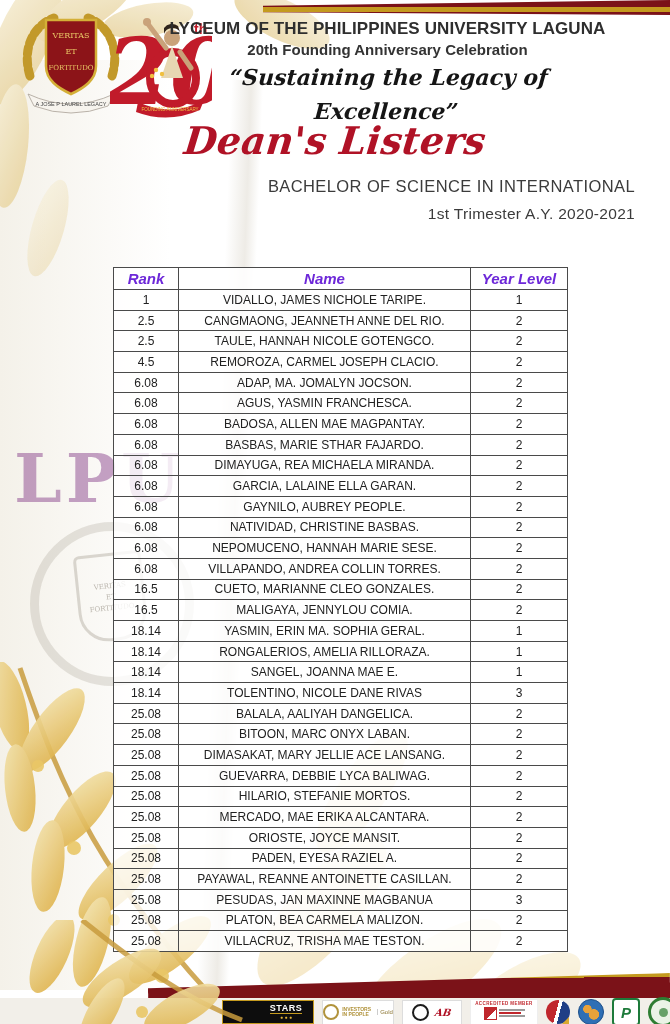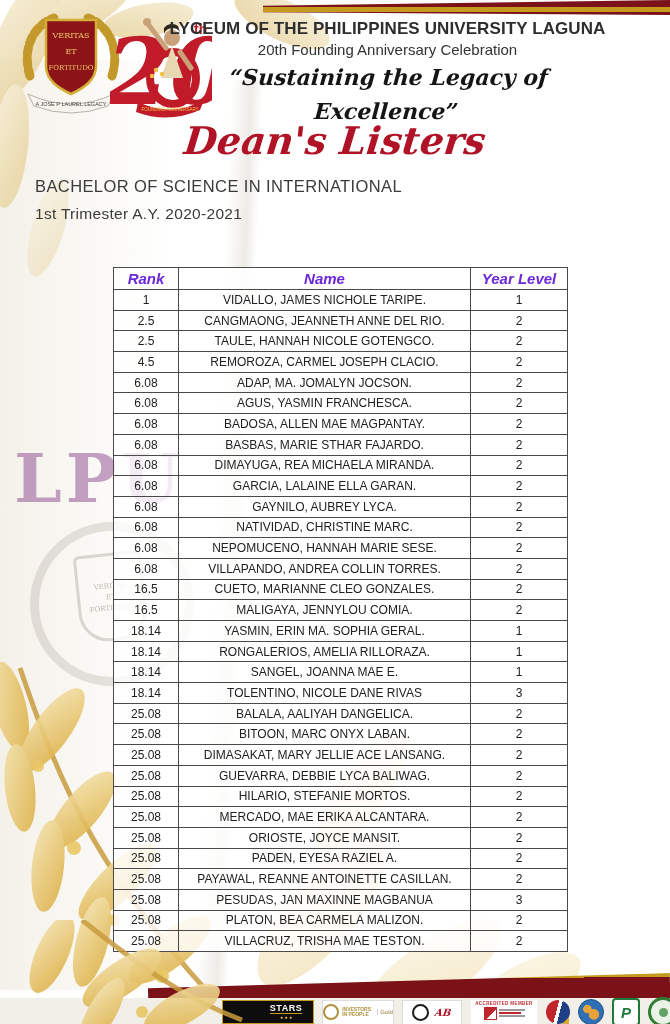--- a/index.html
+++ b/index.html
@@ -30,29 +30,29 @@
   
   .top-band{position:absolute;left:263px;top:0;width:407px;height:15px;z-index:4;
         background:linear-gradient(180deg,#7b1218 0 50%,#c49a1f 50% 80%,#7b1218 80% 100%);
         clip-path:polygon(0 38%,100% 0,100% 100%,0 82%);}
 
   
   .seal{position:absolute;left:16px;top:6px;z-index:5;}
   .badge20{position:absolute;left:110px;top:8px;z-index:5;}
   .head-text{position:absolute;left:155px;top:18px;width:465px;text-align:center;z-index:5;}
   .head-univ{font-size:17px;font-weight:700;color:#2e2e2e;letter-spacing:.1px;line-height:22px;}
-  .head-anniv{font-size:15px;font-weight:400;color:#333;line-height:20px;}
+  .head-anniv{font-size:15px;font-weight:700;color:#333;line-height:20px;}
   .head-tagline{font-family:"DejaVu Serif", serif;font-style:italic;font-weight:700;
         font-size:22px;color:#151515;line-height:34px;transform:skewX(-4deg);}
 
   
   .deans{position:absolute;left:0;top:118px;width:670px;text-align:center;z-index:5;
         font-family:"DejaVu Serif", serif;font-style:italic;font-weight:700;
         font-size:38px;color:#b01226;transform:skewX(-6deg);}
-  .program{position:absolute;left:35px;top:173px;width:600px;text-align:left;z-index:5;
+  .program{position:absolute;left:35px;top:173px;width:600px;text-align:right;z-index:5;
         color:#3b3b3b;}
   .program .l1,.program .l2{font-size:16.5px;letter-spacing:.4px;line-height:27px;}
   .program .l3{font-size:15.5px;letter-spacing:.3px;line-height:27px;}
 
   
   .tbl{position:absolute;left:113px;top:267px;z-index:5;border-collapse:collapse;
         table-layout:fixed;width:451px;}
   .tbl th,.tbl td{border:1px solid #4a4a4a;text-align:center;padding:0;
         overflow:hidden;white-space:nowrap;}
   .tbl th{height:21px;font-size:15px;font-weight:700;color:#6d28d9;
@@ -287,26 +287,26 @@
           <td class="col-name">DIMAYUGA, REA MICHAELA MIRANDA.</td>
           <td class="col-level">2</td>
         </tr>
         <tr>
           <td class="col-rank">6.08</td>
           <td class="col-name">GARCIA, LALAINE ELLA GARAN.</td>
           <td class="col-level">2</td>
         </tr>
         <tr>
           <td class="col-rank">6.08</td>
-          <td class="col-name">GAYNILO, AUBREY LYCA.</td>
-          <td class="col-level">2</td>
-        </tr>
-        <tr>
-          <td class="col-rank">6.08</td>
-          <td class="col-name">NATIVIDAD, CHRISTINE MARC.</td>
+          <td class="col-name">GAYNILO, AUBREY PEOPLE.</td>
+          <td class="col-level">2</td>
+        </tr>
+        <tr>
+          <td class="col-rank">6.08</td>
+          <td class="col-name">NATIVIDAD, CHRISTINE BASBAS.</td>
           <td class="col-level">2</td>
         </tr>
         <tr>
           <td class="col-rank">6.08</td>
           <td class="col-name">NEPOMUCENO, HANNAH MARIE SESE.</td>
           <td class="col-level">2</td>
         </tr>
         <tr>
           <td class="col-rank">6.08</td>
           <td class="col-name">VILLAPANDO, ANDREA COLLIN TORRES.</td>

